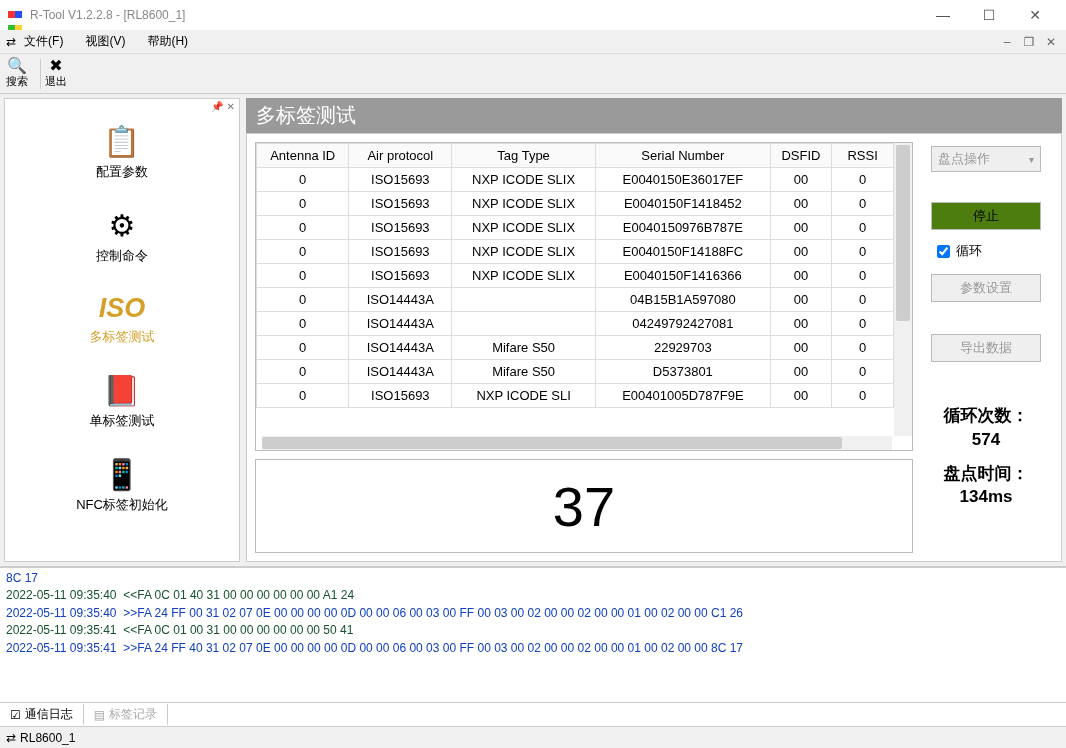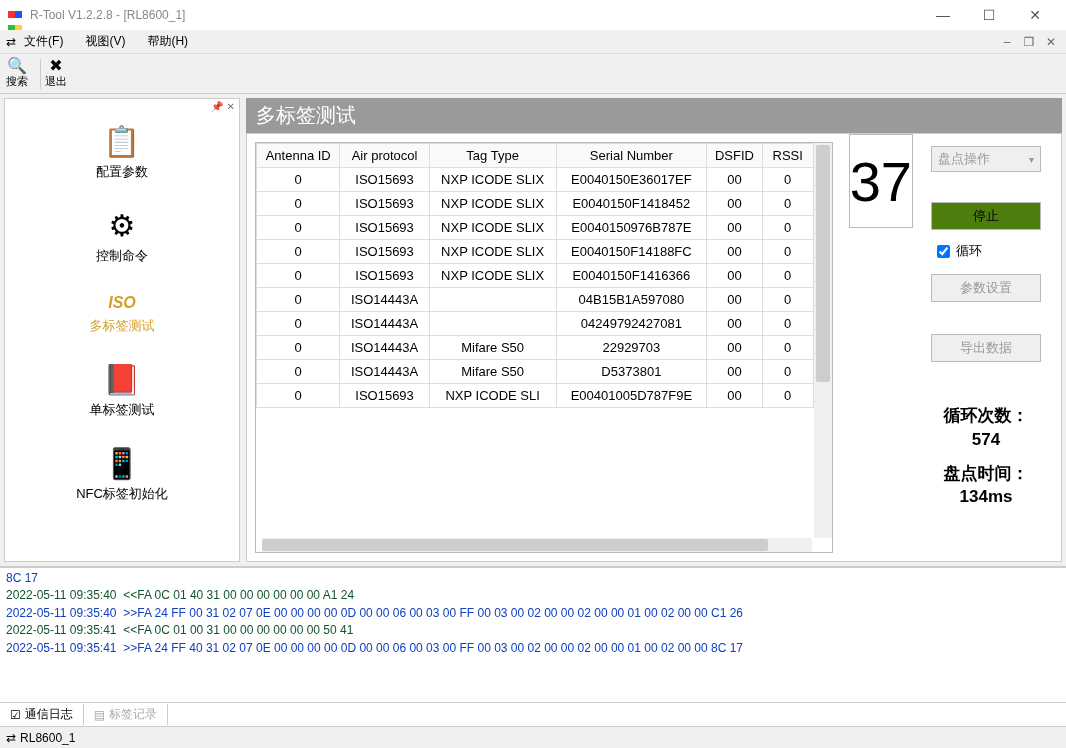--- a/index.html
+++ b/index.html
@@ -22,28 +22,28 @@
 .toolbar .sep { width:1px; height:30px; background:#ccc; margin:0 4px; }
 
 .midrow { flex: 1; display: flex; min-height: 0; }
 
 .sidebar { width: 236px; background:#fff; border:1px solid #ccc; margin:4px 0 4px 4px; display:flex; flex-direction:column; position:relative; }
 .sidebar .pin { position:absolute; right:4px; top:2px; font-size:10px; color:#777; }
 .sidebar .items { flex:1; display:flex; flex-direction:column; align-items:center; padding-top:28px; overflow:hidden; }
 .sidebar .nav { display:flex; flex-direction:column; align-items:center; margin-bottom:30px; cursor:pointer; }
 .sidebar .nav .icon { font-size:30px; line-height:1; margin-bottom:6px; }
 .sidebar .nav .lbl { font-size:13px; }
-.sidebar .nav.iso .icon { color:#d4a028; font-weight:bold; font-size:16px; font-style:italic; }
+.sidebar .nav.iso .icon { color:#d4a028; font-weight:bold; font-size:27px; font-style:italic; }
 .sidebar .nav.iso .lbl { color:#d4a028; }
 
 .main { flex:1; display:flex; flex-direction:column; margin:4px 4px 4px 6px; min-width:0; }
 .mainhdr { background:#9a9a9a; color:#fff; font-size:20px; padding:4px 10px; }
 .mainbody { flex:1; display:flex; min-height:0; border:1px solid #ccc; background:#fff; }
 
-.tableside { flex:1; display:flex; flex-direction:row; min-width:0; }
+.tableside { flex:1; display:flex; flex-direction:column; min-width:0; }
 .tablewrap { flex:1; overflow:hidden; position:relative; border:1px solid #bbb; margin:8px; }
 .tablewrap .hscroll { position:absolute; bottom:0; left:6px; right:20px; height:14px; background:#f0f0f0; }
 .tablewrap .hscroll .thumb { position:absolute; left:0; top:1px; height:12px; width:92%; background:#cdcdcd; border-radius:2px; }
 .tablewrap .vscroll { position:absolute; right:0; top:0; bottom:14px; width:18px; background:#f0f0f0; }
 .tablewrap .vscroll .thumb { position:absolute; top:2px; left:2px; right:2px; height:60%; background:#cdcdcd; border-radius:2px;}
 table { border-collapse:collapse; width:calc(100% - 18px); font-size:13px; }
 th, td { border:1px solid #ddd; padding:4px 6px; text-align:center; white-space:nowrap; }
 th { background:#fafafa; font-weight:normal; }
 td.a0 { width:90px; } td.a1{width:100px;} td.a2{width:140px;} td.a3{width:170px;} td.a4{width:60px;} td.a5{width:60px;}
 

